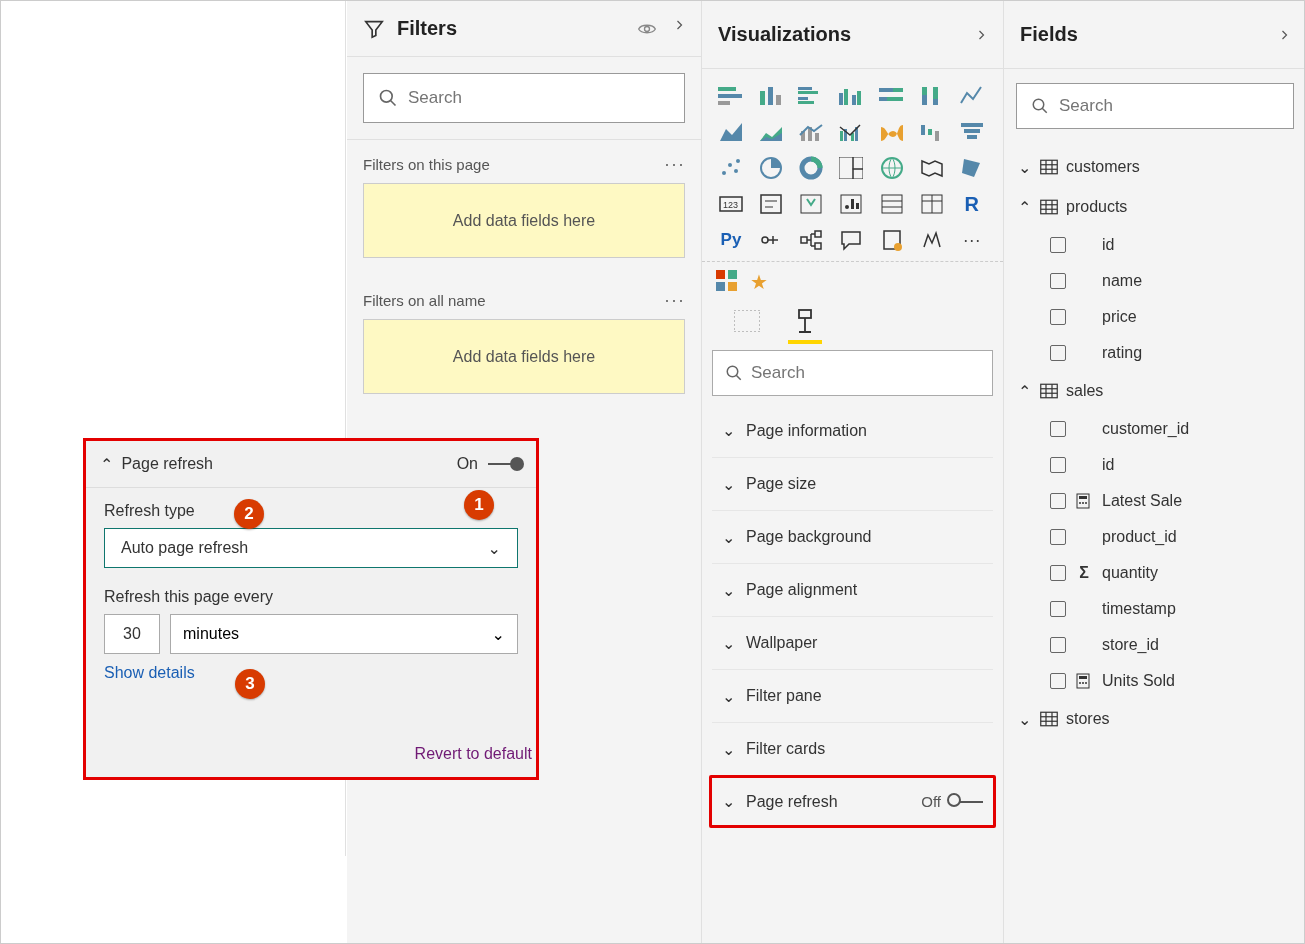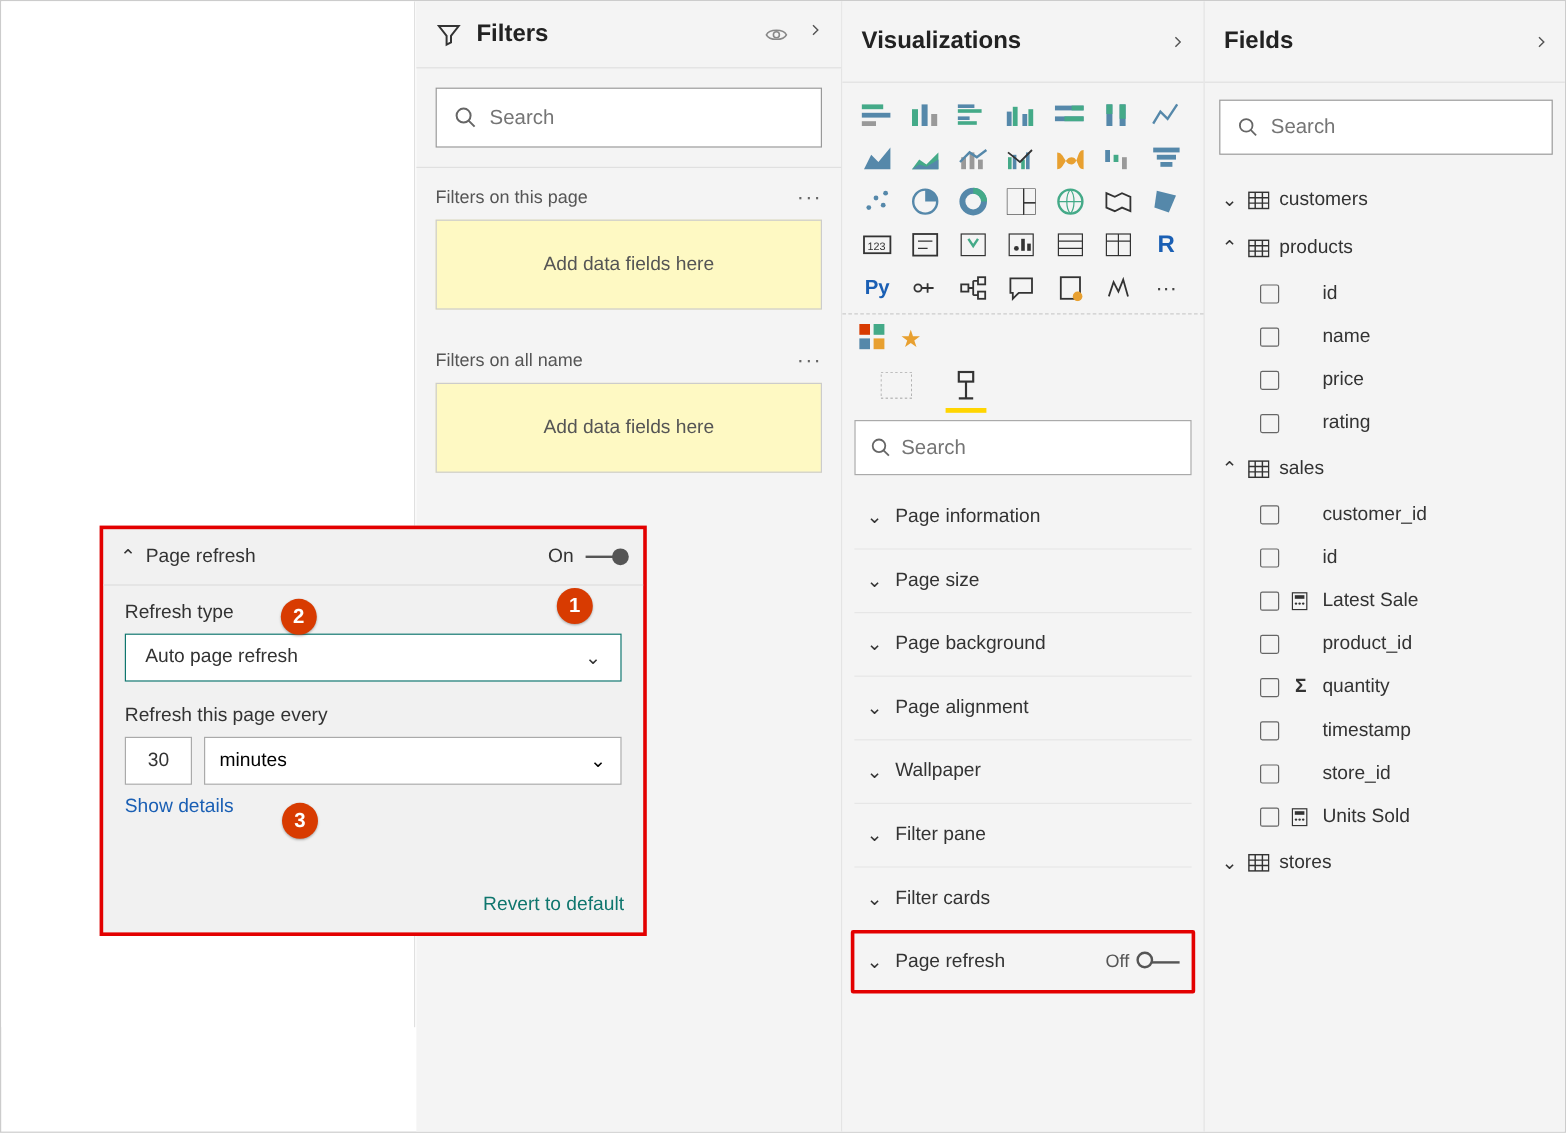--- a/index.html
+++ b/index.html
@@ -55,21 +55,21 @@
 .popup-head .toggle-on { margin-left:auto; display:flex; align-items:center; gap:10px;}
 .toggle-on-track { width:34px; height:2px; background:#555; position:relative;}
 .toggle-on-knob { width:14px; height:14px; border-radius:50%; background:#555; position:absolute; right:-2px; top:-6px;}
 .popup-body { padding:14px 18px;}
 .popup-label { font-size:16px; color:#333; margin-bottom:8px;}
 .popup-select { width:100%; height:40px; border:1px solid #0f766e; background:#fff; display:flex; align-items:center; padding:0 16px; font-size:16px; color:#333; justify-content:space-between; margin-bottom:20px;}
 .popup-row { display:flex; gap:10px; margin-bottom:10px;}
 .popup-num { width:56px; height:40px; border:1px solid #aaa; background:#fff; text-align:center; font-size:16px; color:#333; outline:none;}
 .popup-unit { flex:1; height:40px; border:1px solid #aaa; background:#fff; display:flex; align-items:center; padding:0 12px; font-size:16px; justify-content:space-between;}
 .popup-link { color:#1a5fb4; font-size:16px; cursor:pointer;}
-.popup-revert { position:absolute; right:16px; bottom:14px; color:#0f766e; font-size:16px; text-align:right;}
+.popup-revert { position:absolute; right:4px; bottom:14px; color:#701a75; font-size:16px; text-align:right;}
 
 .badge { position:absolute; width:30px; height:30px; border-radius:50%; background:#d83b01; color:#fff; font-weight:600; font-size:17px; display:flex; align-items:center; justify-content:center; box-shadow:0 1px 2px rgba(0,0,0,.3);}
 .badge.b1 { left:463px; top:489px;}
 .badge.b2 { left:233px; top:498px;}
 .badge.b3 { left:234px; top:668px;}
 
 svg { display:block; }
 .chev-svg { width:12px; height:12px; }
 </style>
 </head>

